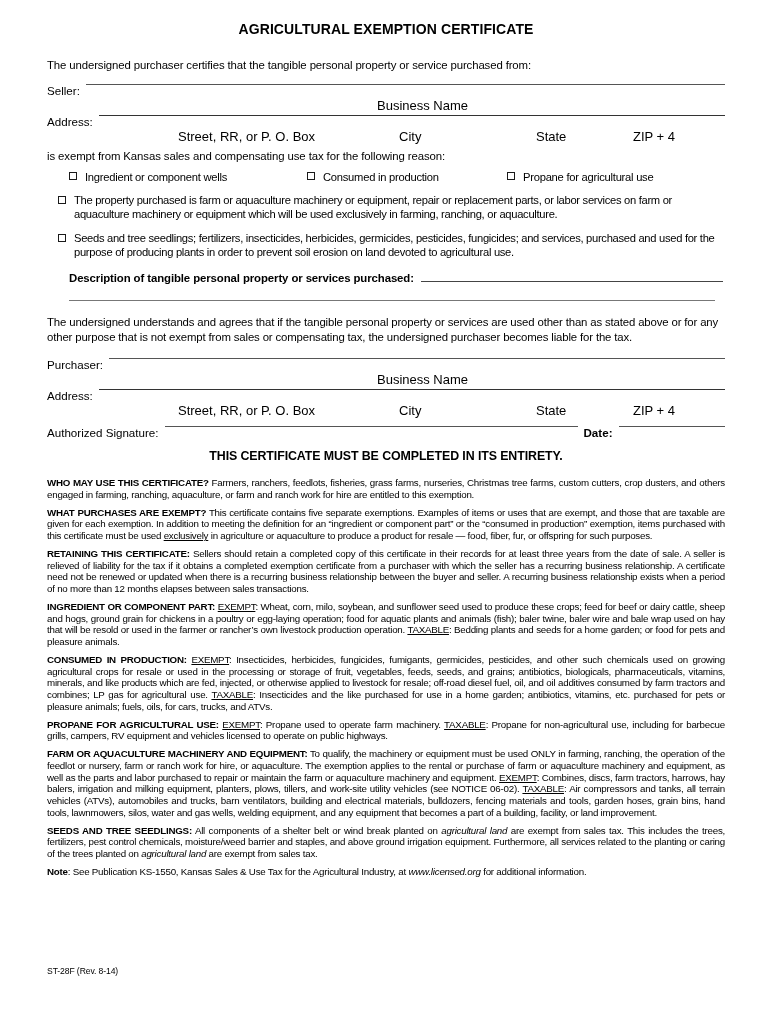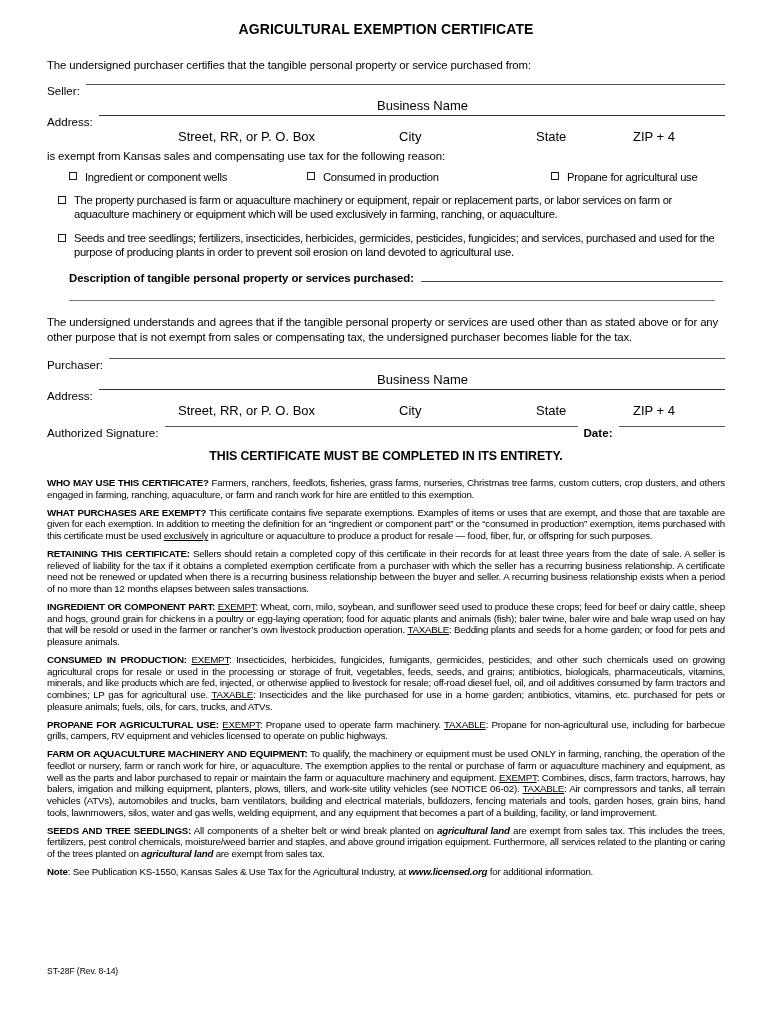--- a/index.html
+++ b/index.html
@@ -166,21 +166,21 @@
     font-size: 9.75px;
     line-height: 11.75px;
     text-align: justify;
     letter-spacing: -.23px;
   }
   .body-block p {
     margin: 0 0 6px 0;
   }
   .body-block b { font-weight: bold; }
   .body-block u { text-decoration: underline; }
-  .body-block i { font-style: italic; font-weight: bold; }
+  .body-block i { font-style: italic; font-weight: normal; }
 
   .footer {
     position: absolute;
     left: 47px;
     top: 966px;
     font-size: 8.6px;
     letter-spacing: -.1px;
   }
 </style>
 </head>
@@ -213,21 +213,21 @@
 
     <div class="exempt-line">is exempt from Kansas sales and compensating use tax for the following reason:</div>
 
     <div class="cbrow one">
       <span class="cbcol" style="left:22px;">
         <span class="box"></span><span>Ingredient or component wells</span>
       </span>
       <span class="cbcol" style="left:260px;">
         <span class="box"></span><span>Consumed in production</span>
       </span>
-      <span class="cbcol" style="left:504px;">
+      <span class="cbcol" style="left:460px;">
         <span class="box"></span><span>Propane for agricultural use</span>
       </span>
     </div>
 
     <div class="cbblock">
       <span class="box"></span>
       <span>The property purchased is farm or aquaculture machinery or equipment, repair or replacement parts, or labor services on farm or aquaculture machinery or equipment which will be used exclusively in farming, ranching, or aquaculture.</span>
     </div>
 
     <div class="cbblock" style="margin-top:11px;">

